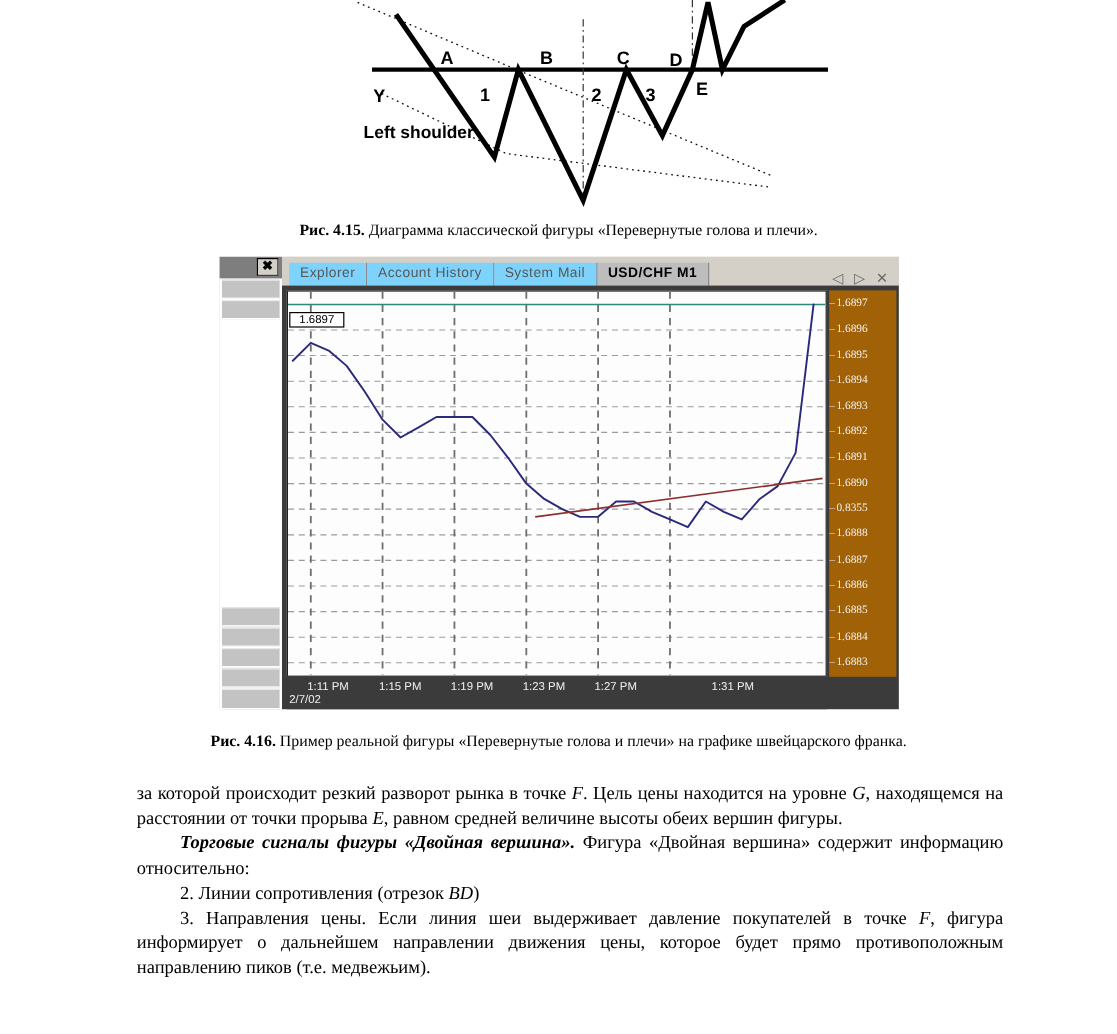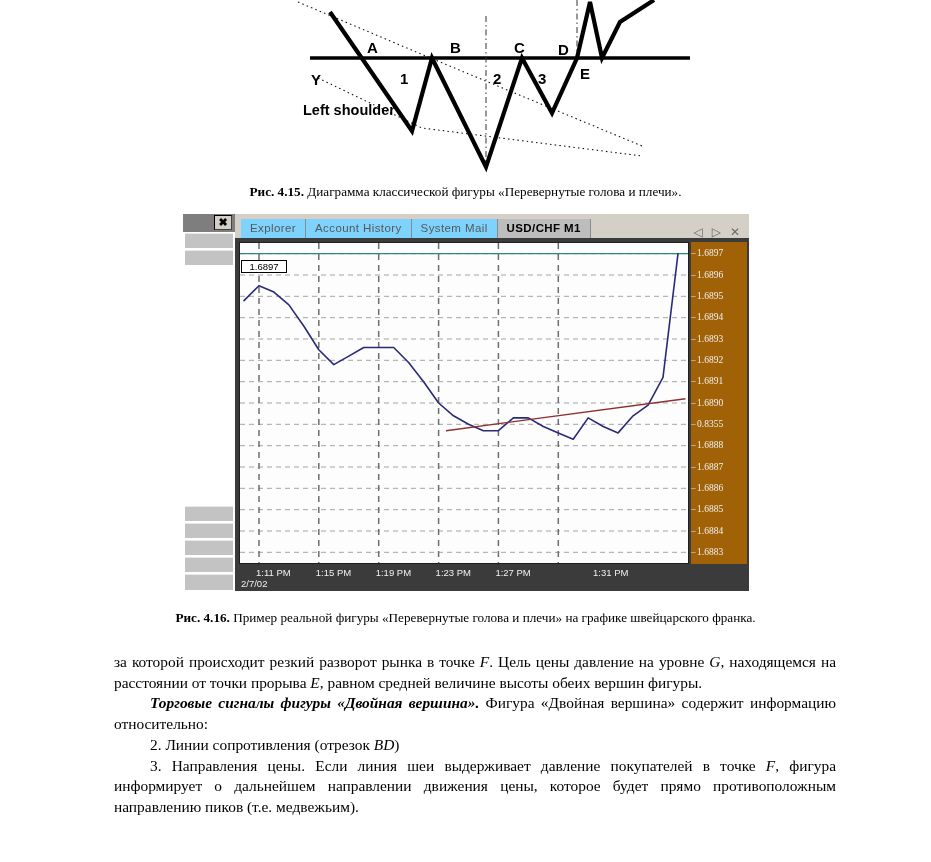--- a/index.html
+++ b/index.html
@@ -379,21 +379,21 @@
       </div>
 
   </div>
 </div>
 
 <div class="fig-caption" id="caption-416">
   <b>Рис. 4.16.</b><span> Пример реальной фигуры «Перевернутые голова и плечи» на графике швейцарского франка.</span>
 </div>
 
 <div id="body-text">
-  <p><span>за которой происходит резкий разворот рынка в точке </span><i>F</i><span>. Цель цены давление на уровне </span><i>G</i><span>, находящемся на расстоянии от точки прорыва </span><i>E</i><span>, равном средней величине высоты обеих вершин фигуры.</span></p>
+  <p><span>за которой происходит резкий разворот рынка в точке </span><i>F</i><span>. Цель цены находится на уровне </span><i>G</i><span>, находящемся на расстоянии от точки прорыва </span><i>E</i><span>, равном средней величине высоты обеих вершин фигуры.</span></p>
 
   <p class="indent"><span class="boldital">Торговые сигналы фигуры «Двойная вершина».</span><span> Фигура «Двойная вершина» содержит информацию относительно:</span></p>
 
 
   <p class="listitem"><span>2. Линии сопротивления (отрезок </span><i>BD</i><span>)</span></p>
 
   <p class="indent"><span>3. Направления цены. Если линия шеи выдерживает давление покупателей в точке </span><i>F</i><span>, фигура информирует о дальнейшем направлении движения цены, которое будет прямо противоположным направлению пиков (т.е. медвежьим).</span></p>
 </div>
 
 </body></html>

